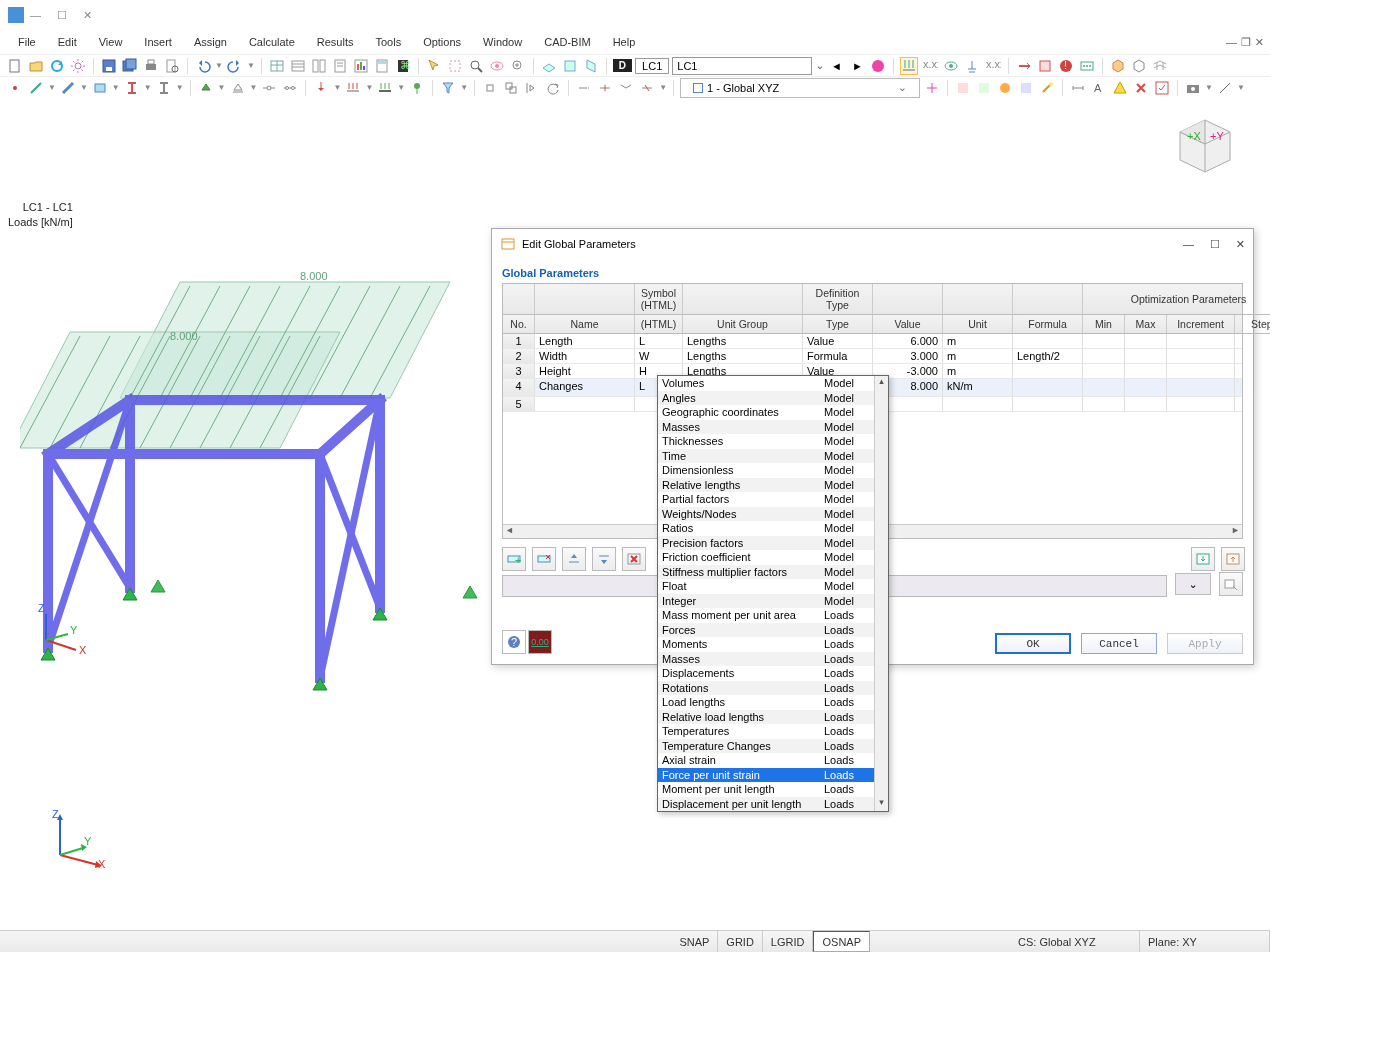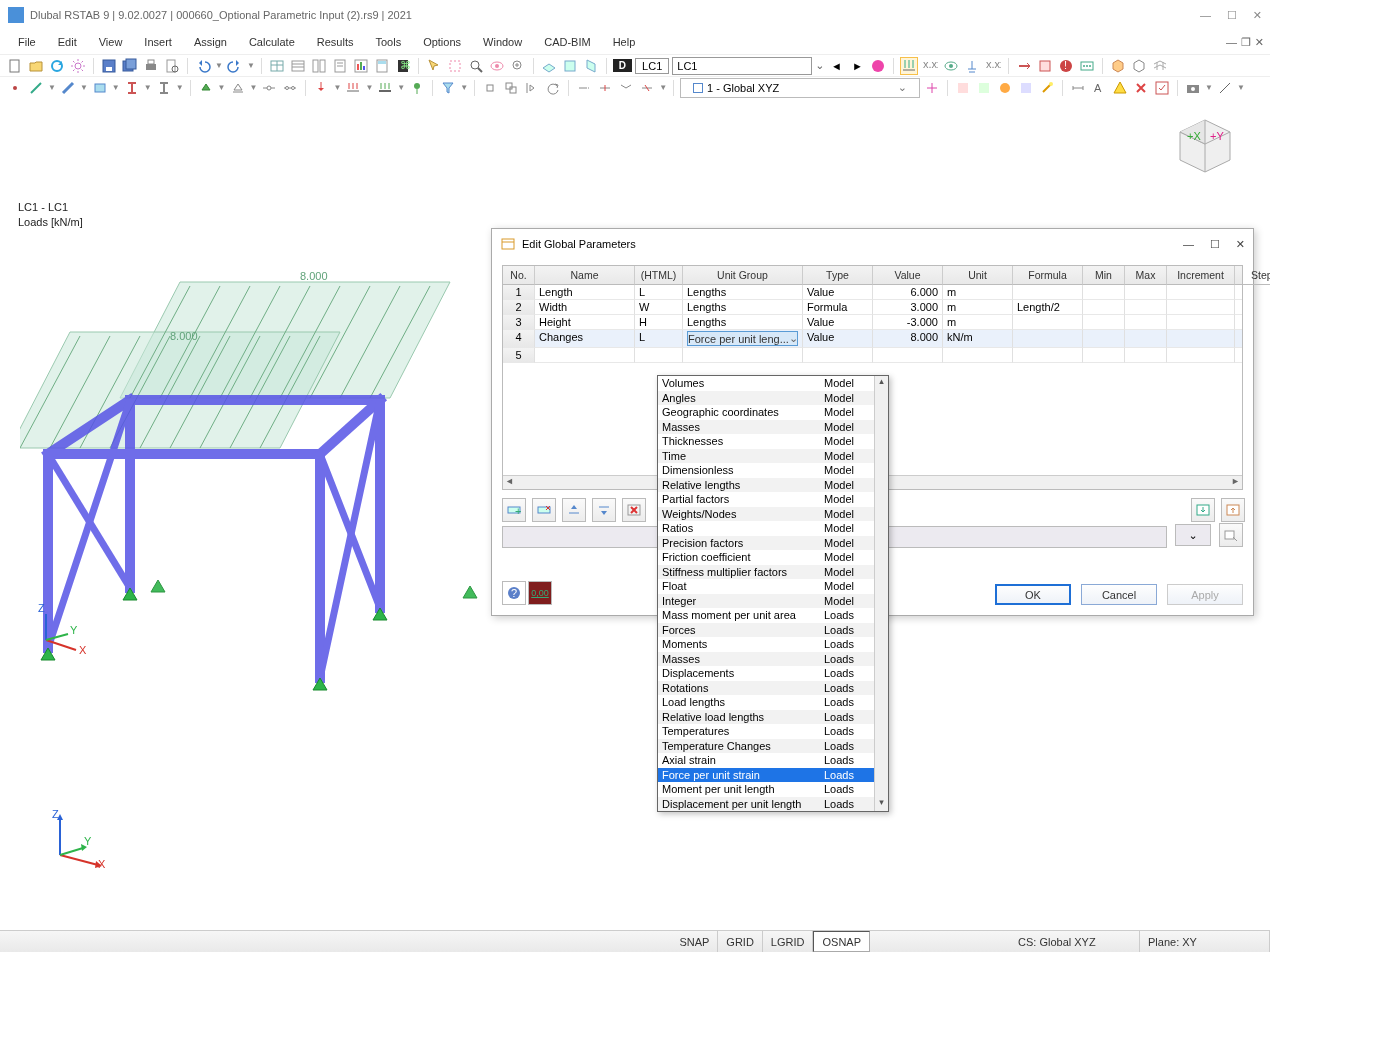--- a/index.html
+++ b/index.html
@@ -10,21 +10,21 @@
 .winbtns { display: flex; gap: 16px; color: #888; }
 .menubar { height: 24px; display: flex; align-items: center; padding: 0 8px; gap: 2px; background: #fff; position: relative; }
 .menubar .menu { padding: 3px 10px; color: #333; cursor: default; }
 .menubar .rightctl { position: absolute; right: 6px; display: flex; gap: 4px; color: #666; }
 .toolbar { height: 22px; display: flex; align-items: center; padding: 0 6px; gap: 3px; background: #fff; border-top: 1px solid #eee; }
 .tb { width: 18px; height: 18px; display: inline-flex; align-items: center; justify-content: center; }
 .tb svg { width: 16px; height: 16px; }
 .sep { width: 1px; height: 16px; background: #ddd; margin: 0 3px; }
 .lc-combo { height: 18px; border: 1px solid #999; background: #fff; padding: 0 4px; font-size: 11px; min-width: 120px; }
 .lc-dark { background: #222; color: #fff; padding: 1px 6px; font-weight: bold; font-size: 10px; }
-.info-overlay { position: absolute; left: 18px; top: 102px; color: #222; font-size: 11px; line-height: 15px; }
+.info-overlay { position: absolute; left: 8px; top: 102px; color: #222; font-size: 11px; line-height: 15px; text-align: right; }
 .canvas { position: absolute; left: 0; top: 98px; right: 0; bottom: 22px; background: #fff; }
 .cube { position: absolute; right: 30px; top: 12px; width: 70px; height: 70px; }
 .axes { position: absolute; left: 48px; bottom: 60px; }
 .dialog { position: absolute; left: 491px; top: 228px; width: 763px; background: #fff; border: 1px solid #aaa; box-shadow: 2px 2px 8px rgba(0,0,0,.2); }
 .dlg-title { height: 30px; display: flex; align-items: center; padding: 0 8px; }
 .dlg-title .ic { width: 16px; height: 16px; margin-right: 6px; }
 .dlg-ctl { margin-left: auto; display: flex; gap: 16px; color: #444; }
 .dlg-body { padding: 6px 10px 10px; }
 .dlg-group { color: #1560b8; font-weight: 600; margin: 2px 0 4px; }
 .grid { border: 1px solid #bbb; background: #fff; font-size: 11px; }
@@ -37,21 +37,21 @@
 .gc.ctr { text-align: center; background: linear-gradient(#f3f3f3,#e8e8e8); }
 .sel-cell { background: #d7e8f8; border: 1px solid #5a9bd5; color: #333; display:flex; align-items:center; }
 .sel-cell .dd { margin-left:auto; color:#666; }
 .grid-scroll { height: 14px; background: #f0f0f0; border-top: 1px solid #ccc; position:relative; }
 .grid-scroll::before, .grid-scroll::after { content:'◄'; position:absolute; left:2px; top:0; font-size:9px; color:#666;}
 .grid-scroll::after { content:'►'; left:auto; right:2px; }
 .btnrow { display: flex; gap: 6px; margin-top: 8px; }
 .sqbtn { width: 24px; height: 24px; border: 1px solid #bbb; background: linear-gradient(#fafafa,#ececec); display:flex; align-items:center; justify-content:center; }
 .comment-box { border: 1px solid #bbb; background: #eceaf0; height: 22px; margin-top: 4px; }
 .footer-btns { display: flex; justify-content: flex-end; gap: 10px; margin-top: 22px; }
-.btn { width: 76px; height: 21px; border: 1px solid #8aa9d6; background: linear-gradient(#fefefe,#eef2f8); color: #333; display:flex; align-items:center; justify-content:center; }
+.btn { width: 76px; height: 21px; border: 1px solid #8aa9d6; background: linear-gradient(#fefefe,#eef2f8); color: #333; display:flex; align-items:center; justify-content:center;font-family:Liberation Mono, monospace; }
 .btn.primary { border: 2px solid #1e6fd6; }
 .btn.disabled { color: #aaa; border-color: #ccc; }
 .dropdown { position: absolute; left: 657px; top: 375px; width: 232px; background: #fff; border: 1px solid #666; box-shadow: 2px 2px 6px rgba(0,0,0,.25); z-index: 50; }
 .dd-row { display: flex; padding: 0px 4px; font-size: 11px; line-height: 14.5px; cursor: default; gap: 22px; }
 .dd-row .l { flex: 1; }
 .dd-row .r { width: 46px; }
 .dd-row.alt { background: #f2f2f2; }
 .dd-row.sel { background: #1e74e6; color: #fff; }
 .dd-scroll { position: absolute; right: 0; top: 0; bottom: 0; width: 14px; background: #f0f0f0; border-left:1px solid #ccc; }
 .dd-scroll .up, .dd-scroll .dn { position:absolute; left:0; right:0; height:14px; text-align:center; font-size:9px; color:#555;}
@@ -62,21 +62,20 @@
 .input-combo { border:1px solid #bbb; background:#fff; display:flex; align-items:center; width:240px; height:20px; padding:0 12px;}
 .input-combo .chev{margin-left:auto; color:#777;}
 .struct-svg { position:absolute; left:20px; top:150px; }
 .right-extra { position:absolute; right:8px; display:flex; gap:6px;}
 </style>
 </head>
 <body>
 
 <div class="titlebar">
   <span class="icon"></span>
-  <span class="title">Dlubal RSTAB 9 | 9.02.0027 | 000660_Optional Parametric Input (2).rs9 | 2021</span>
   <div class="winbtns">
     <span>—</span>
     <span>☐</span>
     <span>✕</span>
   </div>
 </div>
 
 <div class="menubar">
   <span class="menu">File</span>
   <span class="menu">Edit</span>
@@ -671,22 +670,34 @@
           <line x1="2" y1="6" x2="14" y2="6" stroke="#d99a2a"></line>
         </svg></span>
     <span>Edit Global Parameters</span>
     <div class="dlg-ctl">
       <span>—</span>
       <span>☐</span>
       <span>✕</span>
     </div>
   </div>
   <div class="dlg-body">
+    <div class="dlg-group">Global Parameters</div>
     <div class="grid">
 
+      <div style="display:grid; grid-template-columns: 32px 100px 48px 120px 70px 70px 70px 70px 212px; background:linear-gradient(#f3f3f3,#e8e8e8);">
+        <div class="gh"></div>
+          <div class="gh"></div>
+        <div class="gh">Symbol (HTML)</div>
+        <div class="gh"></div>
+        <div class="gh">Definition Type</div>
+        <div class="gh"></div>
+          <div class="gh"></div>
+          <div class="gh"></div>
+        <div class="gh">Optimization Parameters</div>
+      </div>
       <div class="grid-subhead">
         <div class="gh">No.</div>
         <div class="gh">Name</div>
         <div class="gh">(HTML)</div>
         <div class="gh">Unit Group</div>
         <div class="gh">Type</div>
         <div class="gh">Value</div>
         <div class="gh">Unit</div>
         <div class="gh">Formula</div>
         <div class="gh">Min</div>

